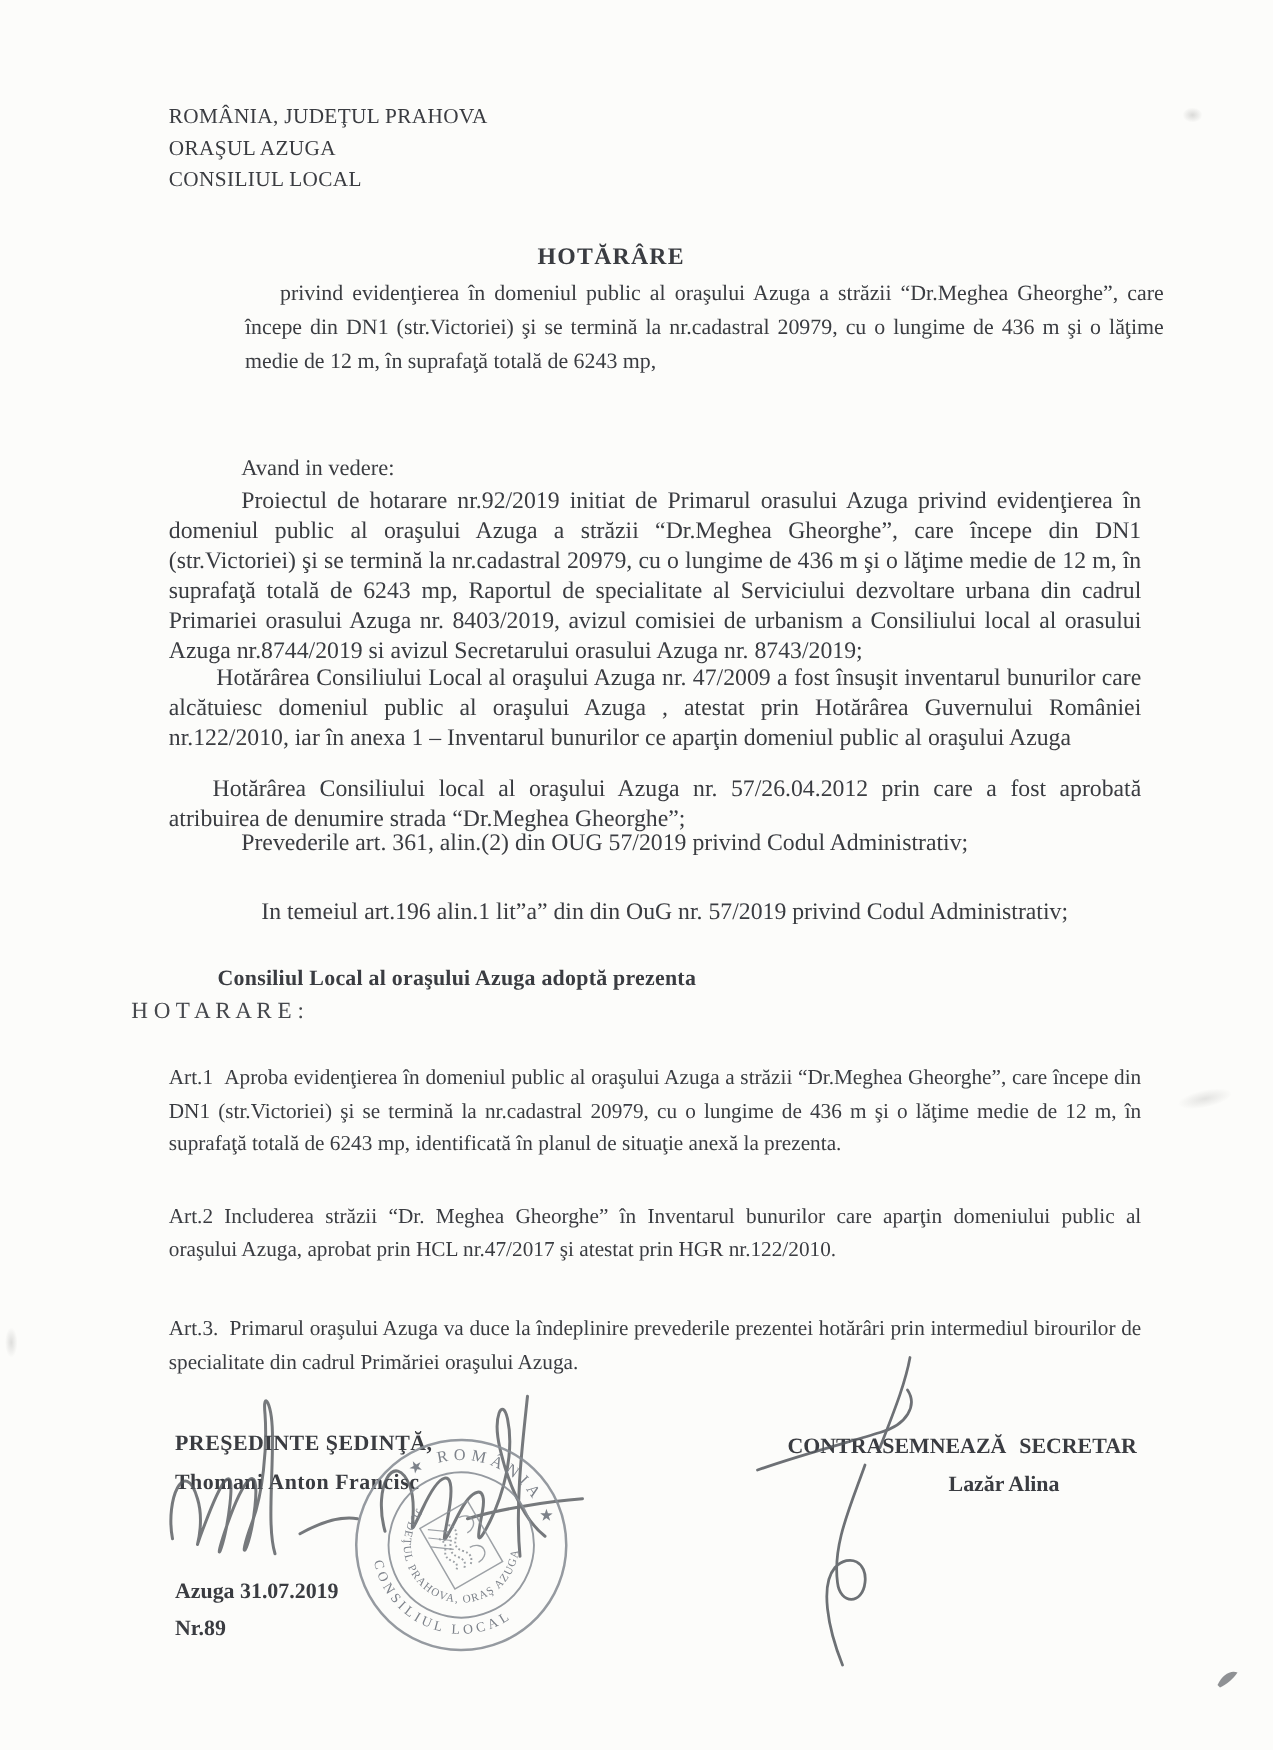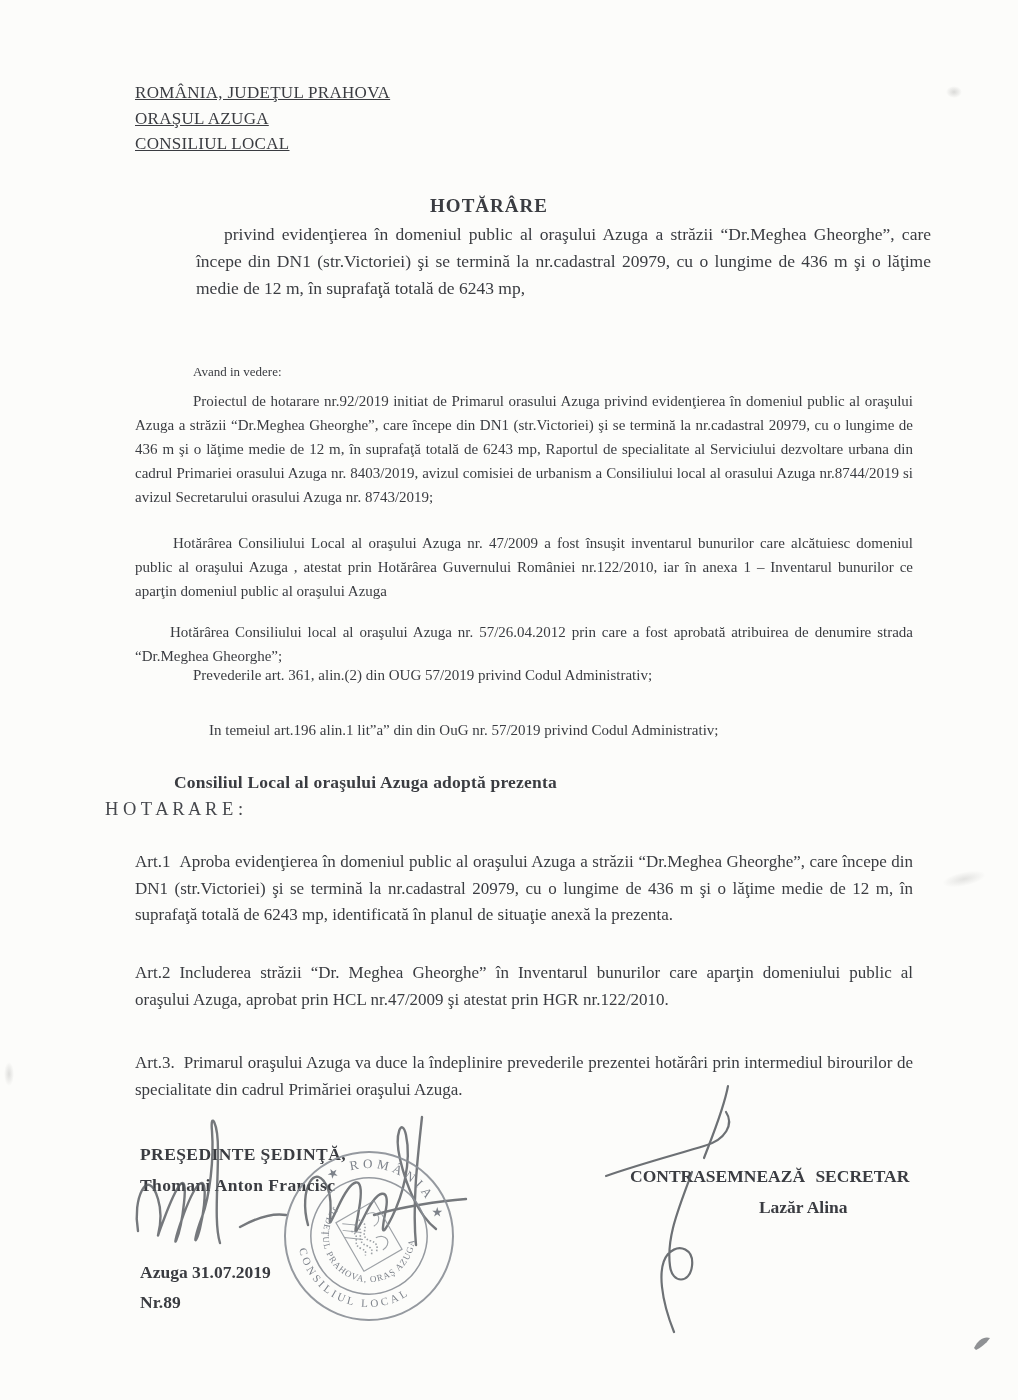--- a/index.html
+++ b/index.html
@@ -3,40 +3,40 @@
 <meta charset="utf-8">
 <style>
   html,body{margin:0;padding:0;background:#e9e9e7;}
   .page{
     position:relative;width:1018px;height:1400px;margin:0 auto;
     background:#fcfcfa;
     font-family:"Liberation Serif","DejaVu Serif",serif;
     color:#3a3c41;overflow:hidden;
   }
   .abs{position:absolute;}
-  .letterhead{left:135px;top:80px;font-size:17px;line-height:25.5px;letter-spacing:.3px;text-decoration:underline;}
+  .letterhead{left:135px;top:80px;font-size:17px;line-height:25.5px;letter-spacing:.3px;}
   .doc-title{left:100px;top:195px;width:778px;text-align:center;font-weight:bold;font-size:19px;letter-spacing:1px;}
   .subtitle{left:196px;top:221px;width:735px;font-size:17.5px;line-height:27px;text-align:justify;text-indent:28px;}
-  .lead-line{left:193px;top:364px;font-size:13px;}
-  .para{left:135px;width:778px;font-size:15px;line-height:24px;text-align:justify;}
+  .lead-line{left:193px;top:364px;font-size:18px;}
+  .para{left:135px;width:778px;font-size:19px;line-height:24px;text-align:justify;}
   .p1{top:389px;text-indent:58px;}
   .p2{top:531px;text-indent:38px;}
   .p3{top:620px;text-indent:35px;}
   .p4{top:663px;text-indent:58px;}
   .temeiul{top:702px;text-indent:58px;}
   .adoption{left:174px;top:772px;font-weight:bold;font-size:17.5px;letter-spacing:.2px;}
   .decision-heading{left:105px;top:799px;width:778px;text-align:left;font-size:18.5px;color:#46484d;}
   .article{left:135px;width:778px;font-size:17px;line-height:26.5px;text-align:justify;}
   .a1{top:849px;}
   .a2{top:960px;}
   .a3{top:1050px;}
   .art-label{font-weight:normal;margin-right:9px;}
   .sigblock{font-size:17.5px;font-weight:bold;line-height:31px;}
   .sig-president{left:140px;top:1139px;letter-spacing:.4px;}
-  .sig-secretary{left:630px;top:1141px;word-spacing:6px;margin-top:20px;}
+  .sig-secretary{left:630px;top:1141px;word-spacing:6px;}
   .sig-secretary .name-line{margin-left:67px;word-spacing:0;text-align:center;}
   .footer-block{left:140px;top:1257px;font-weight:bold;font-size:17.5px;line-height:30px;}
   .stamp-text{fill:#7d828a;font-family:"Liberation Serif","DejaVu Serif",serif;}
   .smudge{pointer-events:none;}
 </style>
 </head>
 <body>
 
 <div class="page">
 
@@ -53,21 +53,21 @@
   <p class="abs para p1" style="margin:0">Proiectul de hotarare nr.92/2019 initiat de Primarul orasului Azuga privind evidenţierea în domeniul public al oraşului Azuga a străzii “Dr.Meghea Gheorghe”, care începe din DN1 (str.Victoriei) şi se termină la nr.cadastral 20979, cu o lungime de 436 m şi o lăţime medie de 12 m, în suprafaţă totală de 6243 mp, Raportul de specialitate al Serviciului dezvoltare urbana din cadrul Primariei orasului Azuga nr. 8403/2019, avizul comisiei de urbanism a Consiliului local al orasului Azuga nr.8744/2019 si avizul Secretarului orasului Azuga nr. 8743/2019;</p>
   <p class="abs para p2" style="margin:0">Hotărârea Consiliului Local al oraşului Azuga nr. 47/2009 a fost însuşit inventarul bunurilor care alcătuiesc domeniul public al oraşului Azuga , atestat prin Hotărârea Guvernului României nr.122/2010, iar în anexa 1 – Inventarul bunurilor ce aparţin domeniul public al oraşului Azuga</p>
   <p class="abs para p3" style="margin:0">Hotărârea Consiliului local al oraşului Azuga nr. 57/26.04.2012 prin care a fost aprobată atribuirea de denumire strada “Dr.Meghea Gheorghe”;</p>
   <p class="abs para p4" style="margin:0">Prevederile art. 361, alin.(2) din OUG 57/2019 privind Codul Administrativ;</p>
   <p class="abs para temeiul" style="margin:16px">In temeiul art.196 alin.1 lit”a” din din OuG nr. 57/2019 privind Codul Administrativ;</p>
 
   <div class="abs adoption">Consiliul Local al oraşului Azuga adoptă prezenta</div>
   <div class="abs decision-heading">H O T A R A R E :</div>
 
   <p class="abs article a1" style="margin:0"><b class="art-label">Art.1</b><span>Aproba evidenţierea în domeniul public al oraşului Azuga a străzii “Dr.Meghea Gheorghe”, care începe din DN1 (str.Victoriei) şi se termină la nr.cadastral 20979, cu o lungime de 436 m şi o lăţime medie de 12 m, în suprafaţă totală de 6243 mp, identificată în planul de situaţie anexă la prezenta.</span></p>
-  <p class="abs article a2" style="margin:0"><b class="art-label">Art.2</b><span>Includerea străzii “Dr. Meghea Gheorghe” în Inventarul bunurilor care aparţin domeniului public al oraşului Azuga, aprobat prin HCL nr.47/2009 şi atestat prin HGR nr.122/2010.</span></p>
+  <p class="abs article a2" style="margin:0"><b class="art-label">Art.2</b><span>Includerea străzii “Dr. Meghea Gheorghe” în Inventarul bunurilor care aparţin domeniului public al oraşului Azuga, aprobat prin HCL nr.47/2017 şi atestat prin HGR nr.122/2010.</span></p>
   <p class="abs article a3" style="margin:0"><b class="art-label">Art.3.</b><span>Primarul oraşului Azuga va duce la îndeplinire prevederile prezentei hotărâri prin intermediul birourilor de specialitate din cadrul Primăriei oraşului Azuga.</span></p>
 
   <div class="abs sigblock sig-president">
     <div>PREŞEDINTE ŞEDINŢĂ,</div>
     <div>Thomani Anton Francisc</div>
   </div>
   <div class="abs sigblock sig-secretary">
     <div>CONTRASEMNEAZĂ SECRETAR</div>
     <div class="name-line">Lazăr Alina</div>
   </div>

